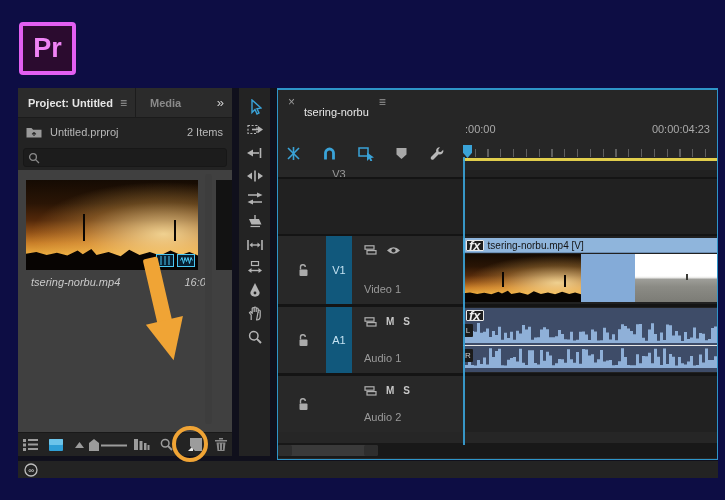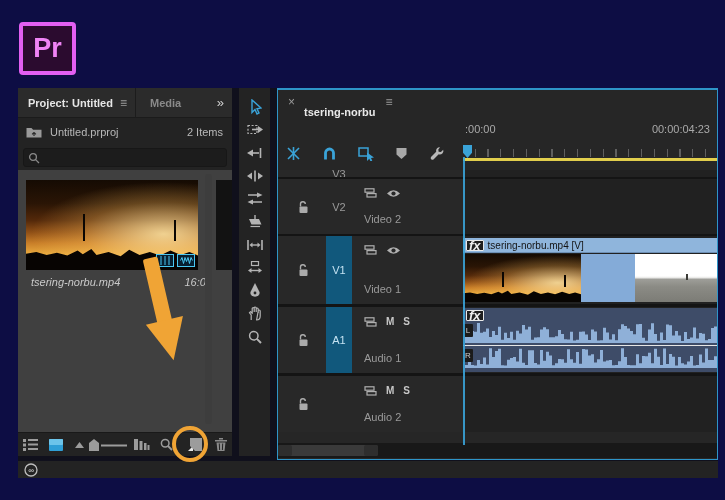--- a/index.html
+++ b/index.html
@@ -57,21 +57,21 @@
 
   
   #tools-panel{left:239px;top:88px;width:31px;height:368px;background:#232323;display:flex;flex-direction:column;align-items:center;padding-top:7px;}
   .tool{width:26px;height:23px;display:flex;align-items:center;justify-content:center;color:#b4b4b4;}
 
   
   #timeline-panel{left:277px;top:88px;width:441px;height:372px;background:#262626;
     border:1px solid #2e95c8;border-top-width:2px;overflow:hidden;}
   .tltabbar{position:absolute;left:0;top:0;right:0;height:23px;display:flex;align-items:center;font-size:11px;background:#262626;}
   .tlclose{color:#9a9a9a;padding:0 9px 0 10px;font-size:12px;}
-  .tltitle{color:#e9e9e9;font-weight:bold;margin-top:20px;}
+  .tltitle{color:#e9e9e9;font-weight:normal;margin-top:20px;}
   .tlmenu{color:#9a9a9a;padding-left:10px;font-size:12px;}
   .timecode{position:absolute;left:9px;top:26px;color:var(--accent);font-size:17px;font-weight:bold;
     font-family:"DejaVu Sans",sans-serif;letter-spacing:.5px;}
   .ruler-label{position:absolute;top:33px;font-size:11px;color:#a9a9a9;}
   .rl-start{left:187px;}
   .rl-end{right:7px;}
   .tl-toolbar{position:absolute;left:8px;top:52px;width:170px;height:22px;display:flex;align-items:center;justify-content:space-between;padding-right:12px;}
   .ticks{position:absolute;left:185px;right:0;top:59px;height:8px;
     background:repeating-linear-gradient(90deg,transparent 0 11.6px,#5f5f5f 11.6px 12.8px);}
   .workbar{position:absolute;left:185px;right:0;top:68px;height:3px;background:var(--workbar);}
@@ -397,46 +397,20 @@
 
       <div class="trow v3sliver" style="top:0;height:7px;">
         <div class="thead">
           <div class="targetbox" style="overflow:hidden;align-items:flex-start;font-size:11px;line-height:9px;">V3</div>
         </div>
         <div class="tcontent"></div>
       </div>
       <div class="tsep" style="top:7px;height:2px;"></div>
 
       <div class="trow" style="top:9px;height:55px;">
-        <div class="thead">
-          <span class="lock">
-            <svg width="11" height="13" viewBox="0 0 11 13">
-                <path d="M2.5 5.5 V3.4 A2.4 2.4 0 0 1 7.3 3" fill="none" stroke="#ababab" stroke-width="1.4"></path>
-                <rect x="1.5" y="5.5" width="8" height="6.5" rx="1" fill="#ababab"></rect>
-              </svg>
-          </span>
-          <div class="targetbox">V2</div>
-          <div class="tctrls">
-            <span>
-              <svg width="13" height="10" viewBox="0 0 13 10">
-                  <g fill="none" stroke="#b0b0b0" stroke-width="1.2">
-                    <rect x="1" y="0.8" width="9" height="3.4"></rect>
-                    <rect x="3" y="5.6" width="9" height="3.4"></rect>
-                  </g>
-                </svg>
-            </span>
-            <span>
-              <svg width="15" height="9" viewBox="0 0 15 9">
-                  <path d="M1 4.5 Q7.5 -1.8 14 4.5 Q7.5 10.8 1 4.5Z" fill="#b0b0b0"></path>
-                  <circle cx="7.5" cy="4.5" r="2.1" fill="#282828"></circle>
-                </svg>
-            </span>
-          </div>
-          <div class="tname">Video 2</div>
-        </div>
         <div class="tcontent"></div>
       </div>
       <div class="tsep" style="top:64px;height:2px;"></div>
 
       <div class="trow" style="top:66px;height:68px;">
         <div class="thead">
           <span class="lock">
             <svg width="11" height="13" viewBox="0 0 11 13">
                 <path d="M2.5 5.5 V3.4 A2.4 2.4 0 0 1 7.3 3" fill="none" stroke="#ababab" stroke-width="1.4"></path>
                 <rect x="1.5" y="5.5" width="8" height="6.5" rx="1" fill="#ababab"></rect>

